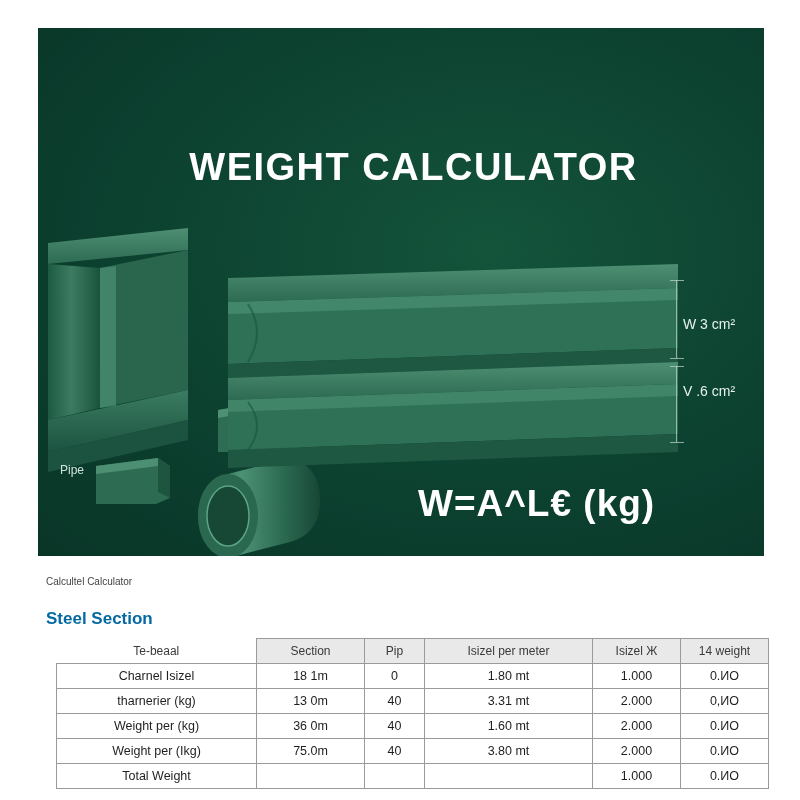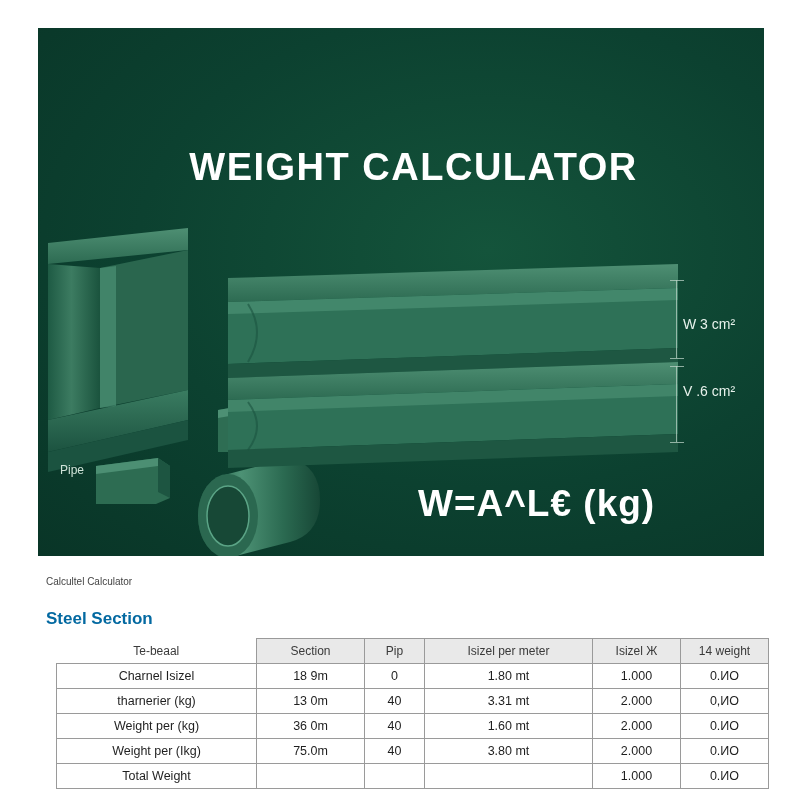--- a/index.html
+++ b/index.html
@@ -275,21 +275,21 @@
           <th>Section</th>
           <th>Pip</th>
           <th>Isizel per meter</th>
           <th>Isizel Ж</th>
           <th>14 weight</th>
         </tr>
       </thead>
       <tbody>
         <tr>
           <td class="l">Charnel Isizel</td>
-          <td class="c">18 9m</td>
+          <td class="c">18 1m</td>
           <td class="c">0</td>
           <td class="c">1.80 mt</td>
           <td class="c">1.000</td>
           <td class="c">0.ИO</td>
         </tr>
         <tr>
           <td class="l">tharnerier (kg)</td>
           <td class="c">13 0m</td>
           <td class="c">40</td>
           <td class="c">3.31 mt</td>

